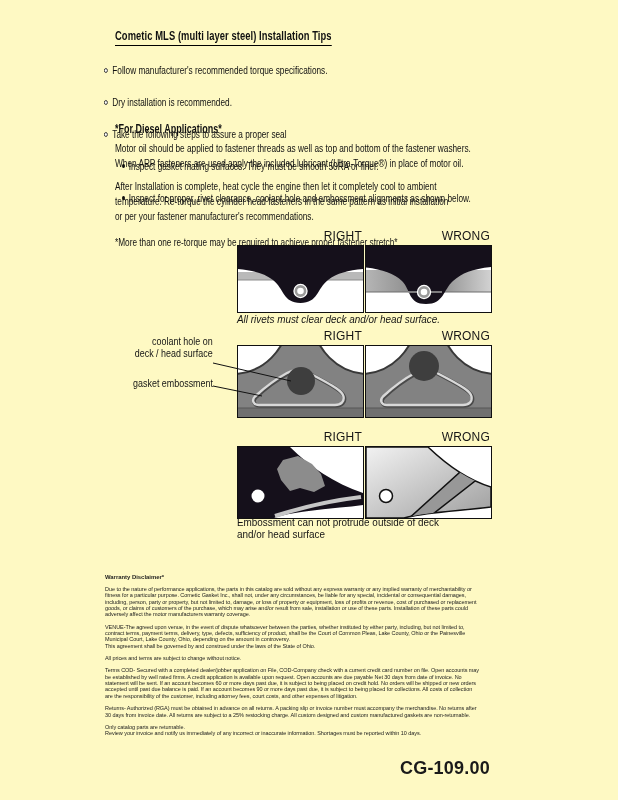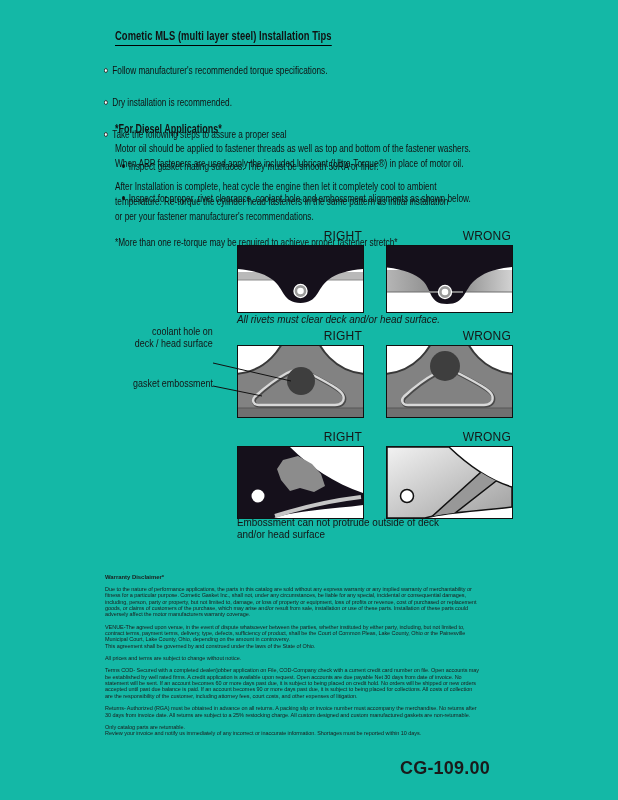--- a/index.html
+++ b/index.html
@@ -1,50 +1,50 @@
 <!DOCTYPE html>
 <html><head>
 <meta charset="utf-8">
 <style>
   html,body{margin:0;padding:0;}
   body{width:618px;height:800px;background:#ffffff;overflow:hidden;position:relative;
        font-family:"Liberation Sans","DejaVu Sans",sans-serif;color:#111;}
-  .page{position:absolute;inset:0;background:#14b8a6;}
+  .page{position:absolute;inset:0;background:#fef9c3;}
 
   
   .cond{display:inline-block;transform:scaleX(0.75);transform-origin:0 0;white-space:pre-line;}
   .cond90{display:inline-block;transform:scaleX(0.9);transform-origin:0 0;white-space:pre-line;}
   .condr{display:inline-block;transform:scaleX(0.85);transform-origin:100% 0;white-space:pre-line;}
 
   .title-wrap{position:absolute;left:115px;top:26px;}
   .title{font-size:12.5px;font-weight:bold;letter-spacing:.1px;border-bottom:1.6px solid #000;padding-bottom:2px;white-space:nowrap;}
 
   .bullets{position:absolute;left:104px;top:45px;width:620px;}
   .b{position:relative;padding-left:11px;font-size:11px;line-height:14px;white-space:nowrap;}
   .b::before{content:"";position:absolute;left:0;top:4.6px;width:3.4px;height:3.4px;border:1px solid #222;border-radius:50%;background:#fff;}
   .b.sb{padding-left:33px;}
   .b.sb::before{left:24px;top:5px;width:3.8px;height:3.8px;border:none;background:#111;}
 
   .diesel{position:absolute;left:115px;top:119px;width:620px;}
   .dheading{font-size:12px;font-weight:bold;margin-bottom:5px;}
   .para{font-size:11px;line-height:14.8px;margin-bottom:8.5px;}
 
   .lbl{position:absolute;width:125px;text-align:right;font-size:12px;color:#161616;letter-spacing:.2px;}
-  .colL{left:237px;} .colR{left:386px;}
+  .colL{left:237px;} .colR{left:365px;}
   .row1lbl{top:229px;} .row2lbl{top:329px;} .row3lbl{top:430px;}
 
   .dimg{position:absolute;width:125px;display:block;border:1.6px solid #101010;background:#fff;}
   .row1img{top:245px;height:66px;} .row2img{top:345px;height:71px;} .row3img{top:446px;height:71px;}
   .dimg svg{display:block;width:125px;}
 
   .cap{position:absolute;left:237px;font-size:11px;color:#141414;}
   .cap1{top:313px;font-style:italic;} .cap2{top:417px;} .cap3{top:517px;line-height:11.5px;}
 
   .ann{position:absolute;text-align:right;font-size:10.5px;line-height:11.5px;color:#141414;width:118px;}
-  .ann1{left:95px;top:326px;} .ann2{left:95px;top:378px;}
+  .ann1{left:95px;top:336px;} .ann2{left:95px;top:378px;}
   .leaders{position:absolute;left:105px;top:340px;width:200px;height:70px;}
 
   .legal{position:absolute;left:105px;top:574px;width:505px;color:#1c1c1c;}
   .lheading{font-size:5.9px;font-weight:bold;margin-bottom:6px;}
   .lpara{font-size:5.5px;line-height:6.35px;letter-spacing:-0.05px;margin-bottom:6px;white-space:pre-line;}
 
   .docnum{position:absolute;left:400px;top:758px;font-size:18px;letter-spacing:.2px;color:#1a1a1a;font-weight:bold;}
 </style>
 </head>
 <body>

